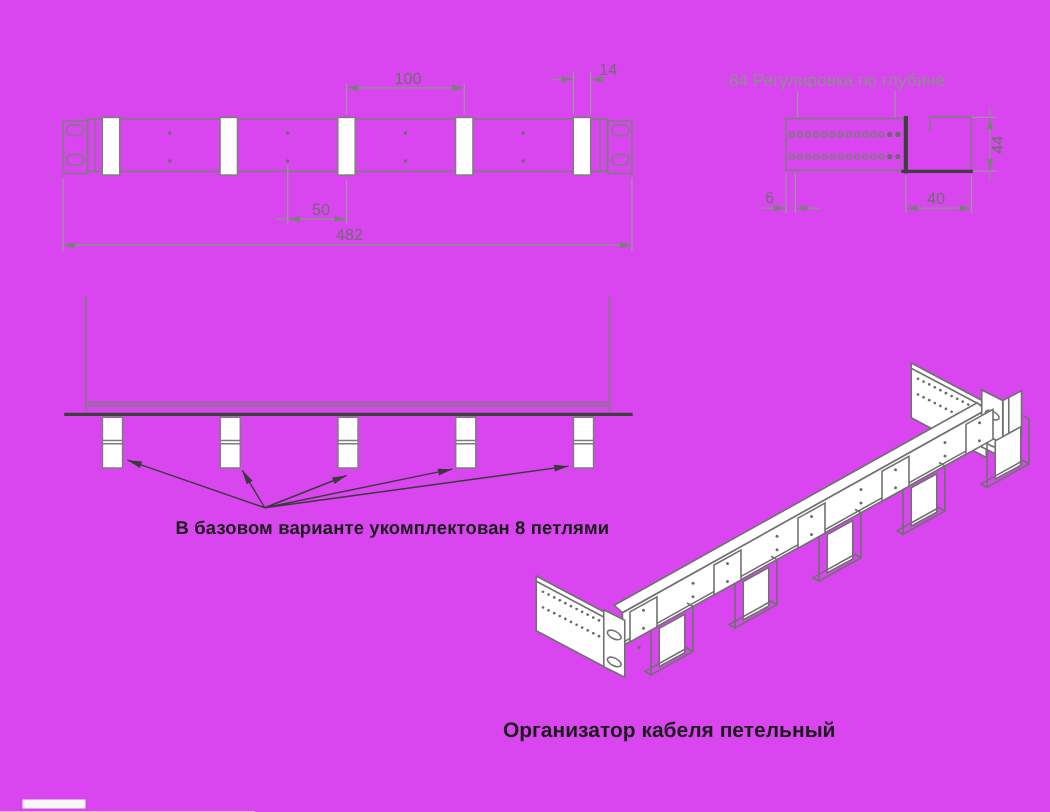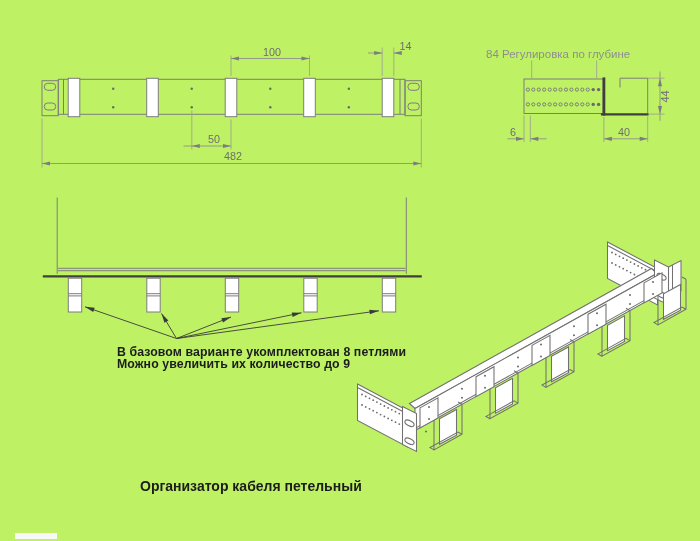--- a/index.html
+++ b/index.html
@@ -1,27 +1,27 @@
 <!DOCTYPE html>
 <html><head>
 <meta charset="utf-8">
 <style>
   html,body{margin:0;padding:0;background:#ffffff;}
   .canvas{
-    position:relative;width:700px;height:541px;background:#bef264;
+    position:relative;width:700px;height:541px;background:#d946ef;
     font-family:"Liberation Sans",sans-serif;overflow:hidden;
   }
   .canvas svg{position:absolute;left:0;top:0;}
   .annotation{
     position:absolute;left:117px;top:346px;color:#1c1c1c;
     font-weight:bold;font-size:12.3px;line-height:12.1px;white-space:nowrap;
     letter-spacing:0.1px;
   }
   .drawing-title{
-    position:absolute;left:140px;top:478px;width:400px;text-align:left;
+    position:absolute;left:157px;top:478px;width:400px;text-align:right;
     color:#1c1c1c;font-weight:bold;font-size:14px;white-space:nowrap;
   }
   .scan-artifact{
     position:absolute;left:15px;top:533px;width:42px;height:6px;background:#f8f8f8;
   }
   
   .ln{stroke:#7d7d7d;stroke-width:1;fill:none;}
   .lnf{stroke:#7d7d7d;stroke-width:1;fill:#ffffff;}
   .dim{stroke:#8f8f8f;stroke-width:0.9;fill:none;}
   .ext{stroke:#9a9a9a;stroke-width:0.8;fill:none;}
@@ -286,20 +286,19 @@
       <use href="#isoloop" transform="translate(490,388.7)"></use>
       <use href="#isoloop" transform="translate(546,357.4)"></use>
       <use href="#isoloop" transform="translate(602,326.2)"></use>
       <use href="#isoloop" transform="translate(658,294.9)"></use>
     </g>
   </g>
 </svg>
 
 <div class="annotation">
   <div>В базовом варианте укомплектован 8 петлями</div>
-  <div>Можно увеличить их количество до 9</div>
 </div>
 
 <div class="drawing-title">Организатор кабеля петельный</div>
 
 <div class="scan-artifact"></div>
 
 </div>
 
 </body></html>

